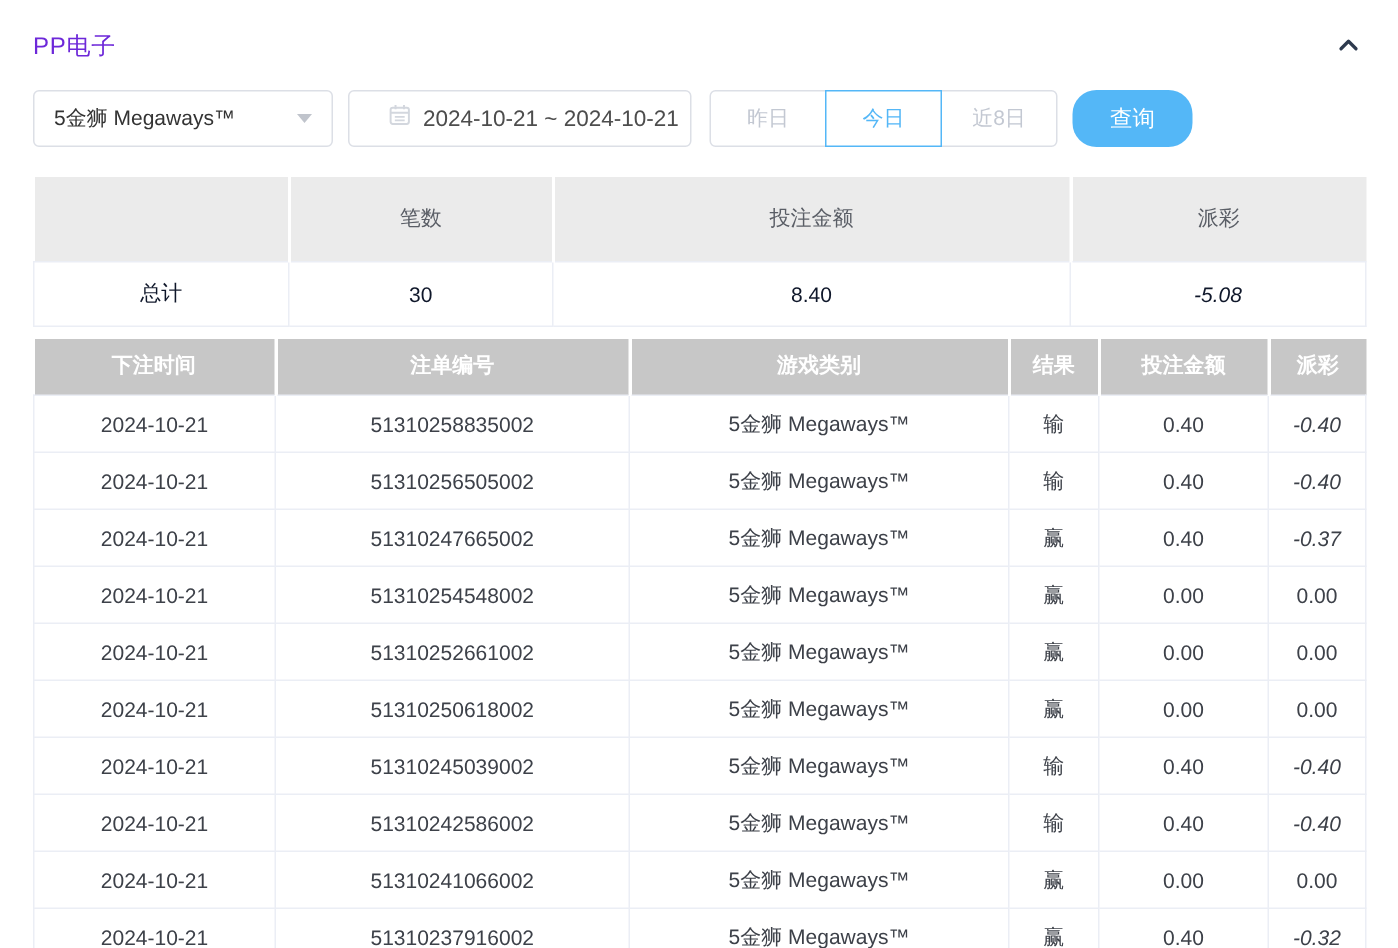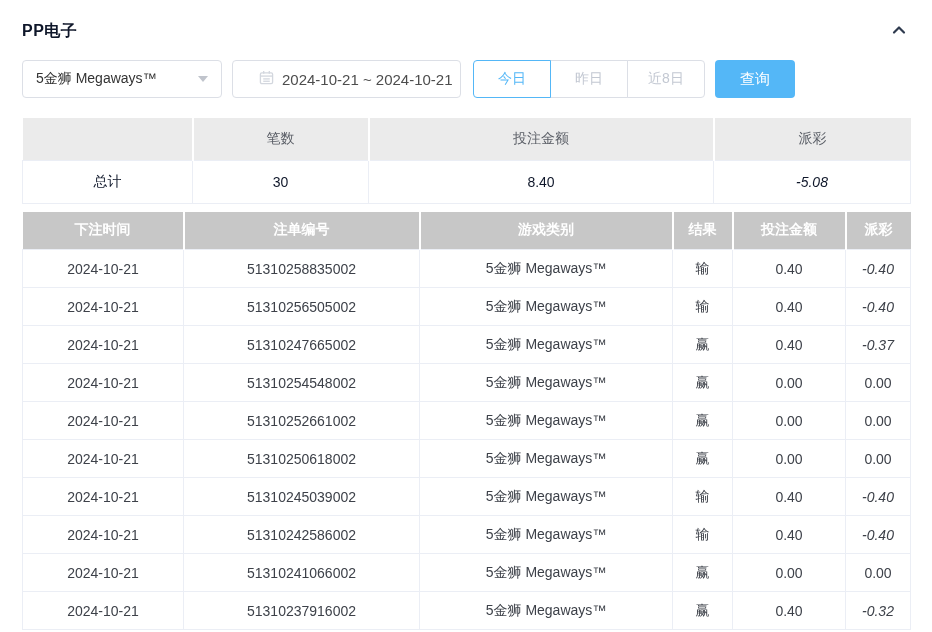--- a/index.html
+++ b/index.html
@@ -3,21 +3,21 @@
 <meta charset="utf-8">
 <style>
   * { margin: 0; padding: 0; box-sizing: border-box; }
   html, body { width: 932px; height: 632px; background: #ffffff; overflow: hidden; }
   body { font-family: "Liberation Sans", "DejaVu Sans", sans-serif; color: #3d4149; }
 
   .panel { width: 932px; padding: 20px 22px 0 22px; }
 
   
   .panel-header { display: flex; align-items: center; justify-content: space-between; height: 22px; }
-  .panel-title { font-size: 16px; font-weight: bold; color: #0f172a; letter-spacing: 0.5px; }
+  .panel-title { font-size: 16px; font-weight: normal; color: #6d28d9; letter-spacing: 0.5px; }
   .collapse-btn { width: 22px; height: 22px; display: flex; align-items: center; justify-content: center; cursor: pointer; background: none; border: none; }
 
   
   .filter-bar { display: flex; align-items: center; margin-top: 18px; height: 38px; }
   .select-box {
     width: 200px; height: 38px; border: 1px solid #dcdfe6; border-radius: 4px;
     display: flex; align-items: center; justify-content: space-between;
     padding: 0 13px; cursor: pointer; background: #fff;
   }
   .select-value { font-size: 14px; color: #333; white-space: nowrap; }
@@ -36,32 +36,32 @@
     border: 1px solid #dcdfe6; font-size: 14px; color: #c3c8d2; cursor: pointer;
     margin-left: -1px; position: relative;
     font-family: "Liberation Sans", "DejaVu Sans", sans-serif;
   }
   .range-btn:first-child { border-radius: 4px 0 0 4px; margin-left: 0; }
   .range-btn:last-child { border-radius: 0 4px 4px 0; }
   .range-btn.active { color: #54b7f7; border-color: #54b7f7; z-index: 2; }
 
   .search-btn {
     height: 38px; width: 80px; margin-left: 10px; background: #54b7f7; color: #fff;
-    border: none; border-radius: 4px; font-size: 15px; cursor: pointer;
+    border: none; border-radius: 16px; font-size: 15px; cursor: pointer;
     font-family: "Liberation Sans", "DejaVu Sans", sans-serif;
   }
 
   
   table { border-collapse: collapse; table-layout: fixed; width: 888px; }
   td, th { text-align: center; font-size: 14px; overflow: hidden; white-space: nowrap; }
 
   
   .summary-table { margin-top: 20px; }
   .summary-table th {
-    background: #ebebeb; height: 42px; font-weight: normal; color: #5a5e66;
+    background: #ebebeb; height: 56px; font-weight: normal; color: #5a5e66;
     border-right: 2px solid #ffffff;
   }
   .summary-table th:last-child { border-right: none; }
   .summary-table td {
     height: 43px; background: #fff; color: #0f172a;
     border: 1px solid #ebeef5;
   }
 
   
   .bets-table { margin-top: 8px; border-radius: 19px; }
@@ -107,22 +107,22 @@
           <line x1="5" y1="1" x2="5" y2="4"></line>
           <line x1="11" y1="1" x2="11" y2="4"></line>
           <line x1="4.5" y1="9.5" x2="11.5" y2="9.5"></line>
           <line x1="4.5" y1="12" x2="11.5" y2="12"></line>
         </svg>
       </span>
       <span class="date-value">2024-10-21 ~ 2024-10-21</span>
     </div>
 
     <div class="btn-group">
+      <button class="range-btn">昨日</button>
       <button class="range-btn active">今日</button>
-      <button class="range-btn">昨日</button>
       <button class="range-btn">近8日</button>
     </div>
 
     <button class="search-btn">查询</button>
   </div>
 
   <table class="summary-table">
     <colgroup>
       <col style="width:170px">
         <col style="width:176px">

